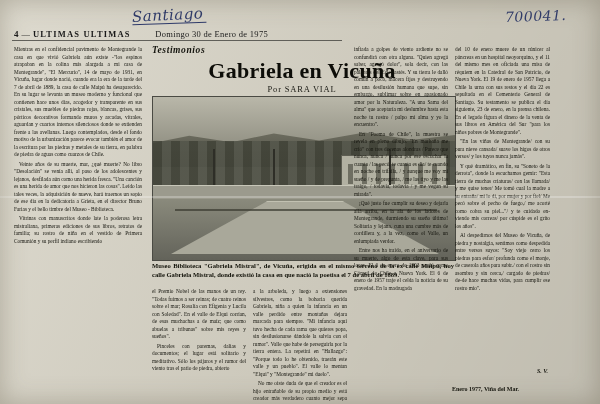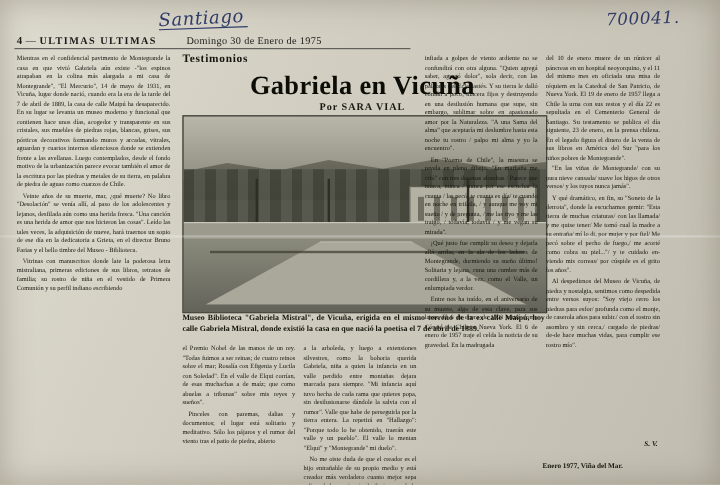--- a/index.html
+++ b/index.html
@@ -80,20 +80,21 @@
     width: 330px;
     height: 1px;
     background: #3a3a36;
     opacity: 0.75;
   }
   .kicker {
     position: absolute;
     left: 152px;
     top: 45px;
     font-size: 9.5px;
+    font-style: italic;
     font-weight: bold;
     color: #15150f;
     letter-spacing: 0.6px;
   }
   .headline {
     position: absolute;
     left: 152px;
     top: 58px;
     width: 300px;
     text-align: center;
@@ -103,21 +104,21 @@
     color: #0d0d08;
     letter-spacing: 0.3px;
   }
   .byline {
     position: absolute;
     left: 152px;
     top: 84px;
     width: 300px;
     text-align: center;
     font-size: 8.5px;
-    font-weight: bold;
+    font-weight: normal;
     letter-spacing: 0.8px;
     color: #1a1a14;
   }
   
   .photo {
     position: absolute;
     left: 152px;
     top: 96px;
     width: 302px;
     height: 163px;

